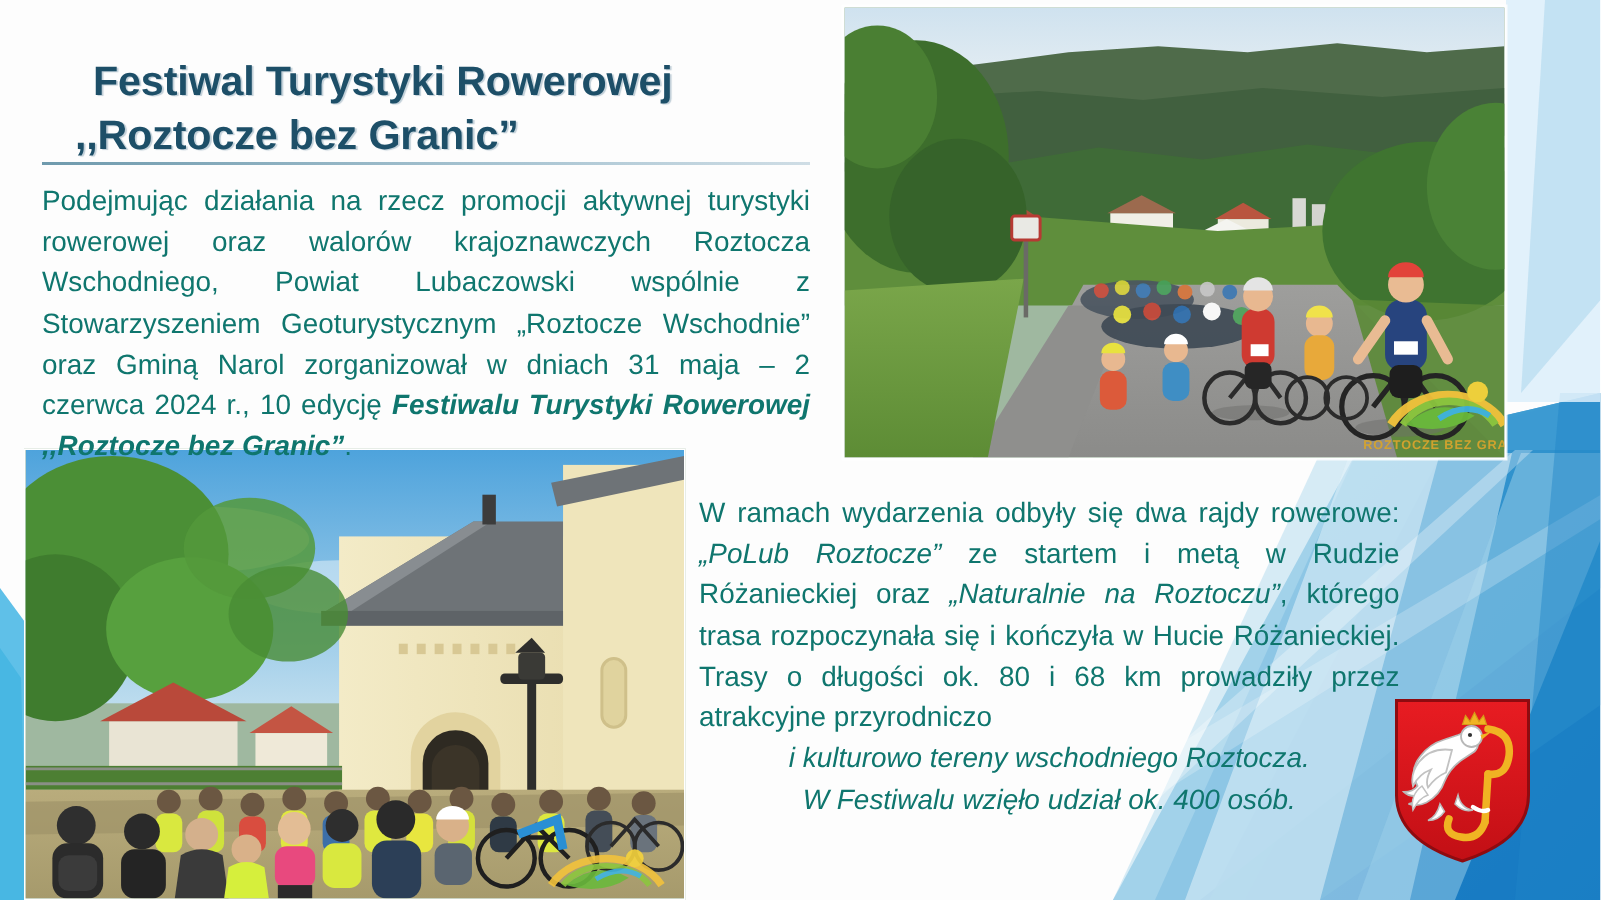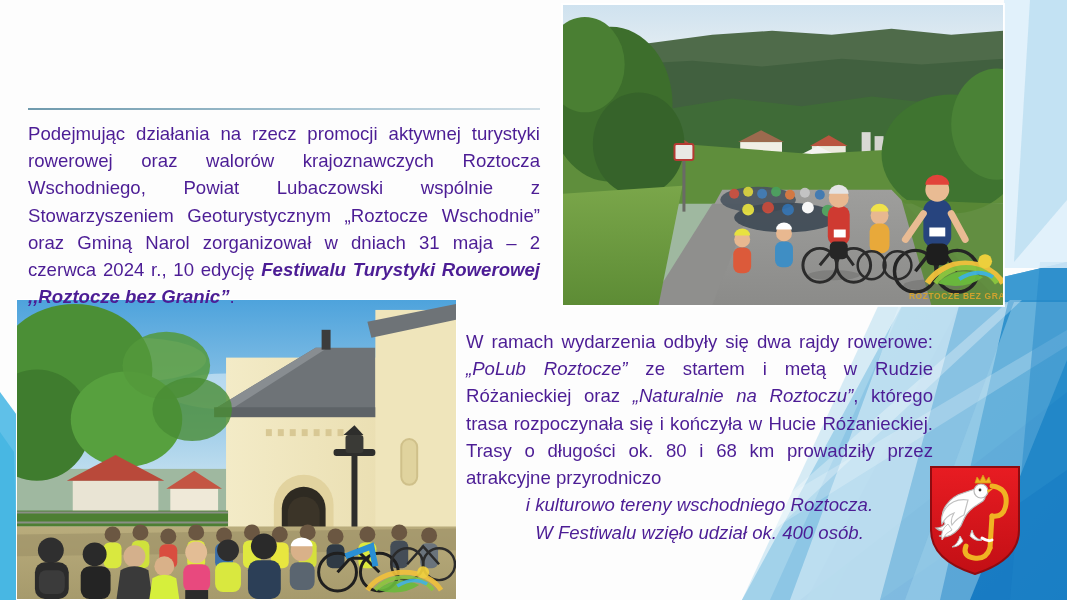--- a/index.html
+++ b/index.html
@@ -50,21 +50,21 @@
     top: 108px;
     width: 512px;
     height: 2px;
     background: linear-gradient(to right, #6f9aad 0%, #a8c4d2 60%, #cfdde5 100%);
     z-index: 6;
   }
 
   
   .para {
     position: absolute;
-    color: #4c1d95;
+    color: #0f766e;
     font-size: 18.6px;
     line-height: 1.465;
     text-align: justify;
     text-justify: inter-word;
     z-index: 7;
   }
   .para.left  { left: 28px;  top: 120px; width: 512px; }
   .para.right { left: 466px; top: 328px; width: 467px; }
   .para i { font-style: italic; }
   .para b  { font-weight: bold; font-style: italic; }
@@ -141,20 +141,24 @@
     </svg>
   </div>
 
   <div class="left-sliver">
     <svg viewBox="0 0 26 208" preserveAspectRatio="none" aria-hidden="true">
       <polygon points="0,0 22,30 26,208 0,208" fill="#5fc0e8"></polygon>
       <polygon points="0,40 14,60 18,208 0,208" fill="#39b0e0" opacity="0.6"></polygon>
     </svg>
   </div>
 
+  <div class="title-block">
+    <div class="title-line">Festiwal Turystyki Rowerowej</div>
+    <div class="title-line second">,,Roztocze bez Granic”</div>
+  </div>
   <div class="title-rule"></div>
 
   <div class="para left"><span>Podejmując działania na rzecz promocji aktywnej turystyki rowerowej oraz walorów krajoznawczych Roztocza Wschodniego, Powiat Lubaczowski wspólnie z Stowarzyszeniem Geoturystycznym „Roztocze Wschodnie” oraz Gminą Narol zorganizował w dniach 31 maja – 2 czerwca 2024 r., 10 edycję </span><b>Festiwalu Turystyki Rowerowej ,,Roztocze bez Granic”</b><span>.</span></div>
 
   <div class="para right"><span>W ramach wydarzenia odbyły się dwa rajdy rowerowe: </span><i>„PoLub Roztocze”</i><span> ze startem i metą w Rudzie Różanieckiej oraz </span><i>„Naturalnie na Roztoczu”</i><span>, którego trasa rozpoczynała się i kończyła w Hucie Różanieckiej. Trasy o długości ok. 80 i 68 km prowadziły przez atrakcyjne przyrodniczo</span><span class="nojust">i kulturowo tereny wschodniego Roztocza.</span><span class="nojust">W Festiwalu wzięło udział ok. 400 osób.</span></div>
 
   <div class="photo photo-top">
     <svg viewBox="0 0 442 302" preserveAspectRatio="none" aria-hidden="true">
       <defs>
         <linearGradient id="sky" x1="0" y1="0" x2="0" y2="1">

